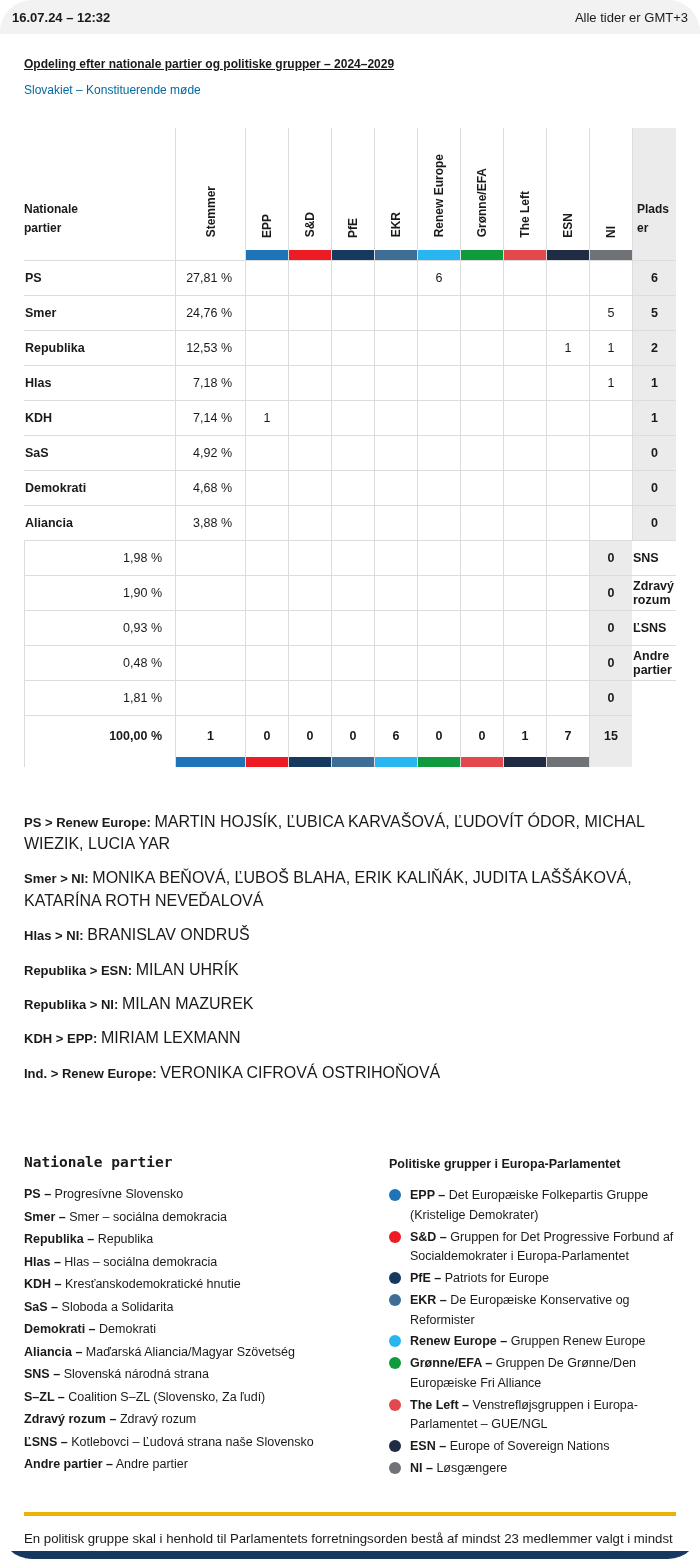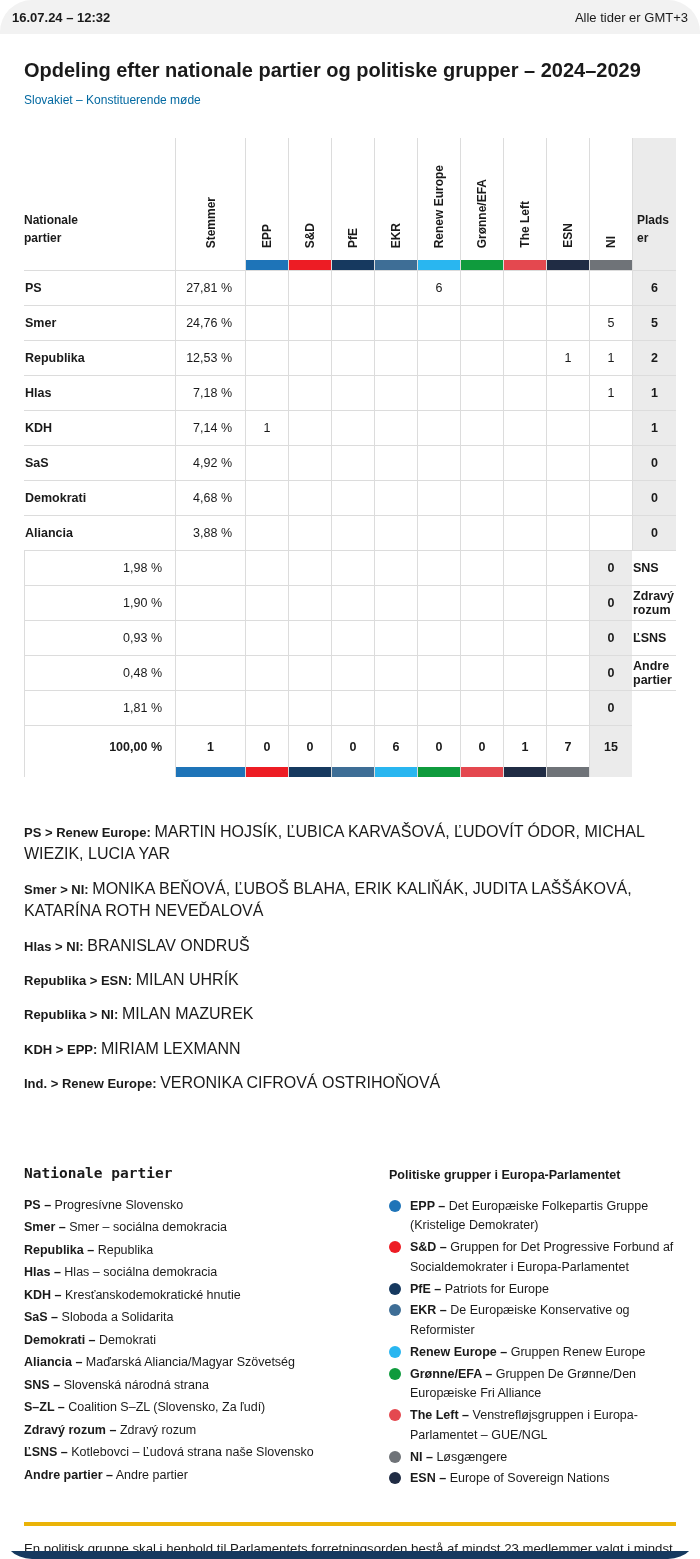--- a/index.html
+++ b/index.html
@@ -6,21 +6,21 @@
   html, body { background: #ffffff; }
   body { font-family: "Liberation Sans", "DejaVu Sans", sans-serif; color: #1a1a1a; }
   .page { width: 700px; height: 1559px; position: relative; background: #fff; overflow: hidden; margin: 0 auto; border-radius: 32px; }
 
   .topbar { display: flex; justify-content: space-between; align-items: center;
             background: #f2f2f2; height: 34px; padding: 0 12px; font-size: 13px; }
   .tb-left  { font-weight: 700; }
   .tb-right { font-weight: 400; }
 
   .content { padding: 23px 24px 0; }
-  h1 { font-size: 20px; font-weight: 700; line-height: 1.3; }
+  h1 { font-size: 12px; font-weight: 700; line-height: 1.3; text-decoration: underline; }
   h2 { font-size: 12px; font-weight: 400; margin-top: 10px; color: #0369a1; }
 
   
   .table { display: grid; margin-top: 31px; }
   .vl   { border-left: 1px solid #dcdcdc; }
   .bt   { border-top: 1px solid #dcdcdc; }
   .plbg { background: #ebebeb; }
 
   .hdr-party { display: flex; align-items: flex-end; font-weight: 700; font-size: 12px; padding-bottom: 12px; }
   .hdr-party span { width: 57px; overflow-wrap: break-word; line-height: 1.55; }
@@ -366,26 +366,26 @@
             </div>
             <div class="group-line">
               <span class="dot" style="background: rgb(15, 155, 61);"></span>
               <div class="gtext"><b>Grønne/EFA –</b> <span>Gruppen De Grønne/Den Europæiske Fri Alliance</span></div>
             </div>
             <div class="group-line">
               <span class="dot" style="background: rgb(228, 72, 79);"></span>
               <div class="gtext"><b>The Left –</b> <span>Venstrefløjsgruppen i Europa-Parlamentet – GUE/NGL</span></div>
             </div>
             <div class="group-line">
+              <span class="dot" style="background: rgb(32, 44, 68);"></span>
+              <div class="gtext"><b>ESN –</b> <span>Europe of Sovereign Nations</span></div>
+            </div>
+            <div class="group-line">
               <span class="dot" style="background: rgb(111, 115, 120);"></span>
               <div class="gtext"><b>NI –</b> <span>Løsgængere</span></div>
-            </div>
-            <div class="group-line">
-              <span class="dot" style="background: rgb(32, 44, 68);"></span>
-              <div class="gtext"><b>ESN –</b> <span>Europe of Sovereign Nations</span></div>
             </div>
           </div>
       </div>
     </div>
 
     <div class="note">En politisk gruppe skal i henhold til Parlamentets forretningsorden bestå af mindst 23 medlemmer valgt i mindst forskellige 7 medlemsstater.</div>
 
     <div class="source-row">
       <div class="source">
         <span class="mono">Kilde:</span>

